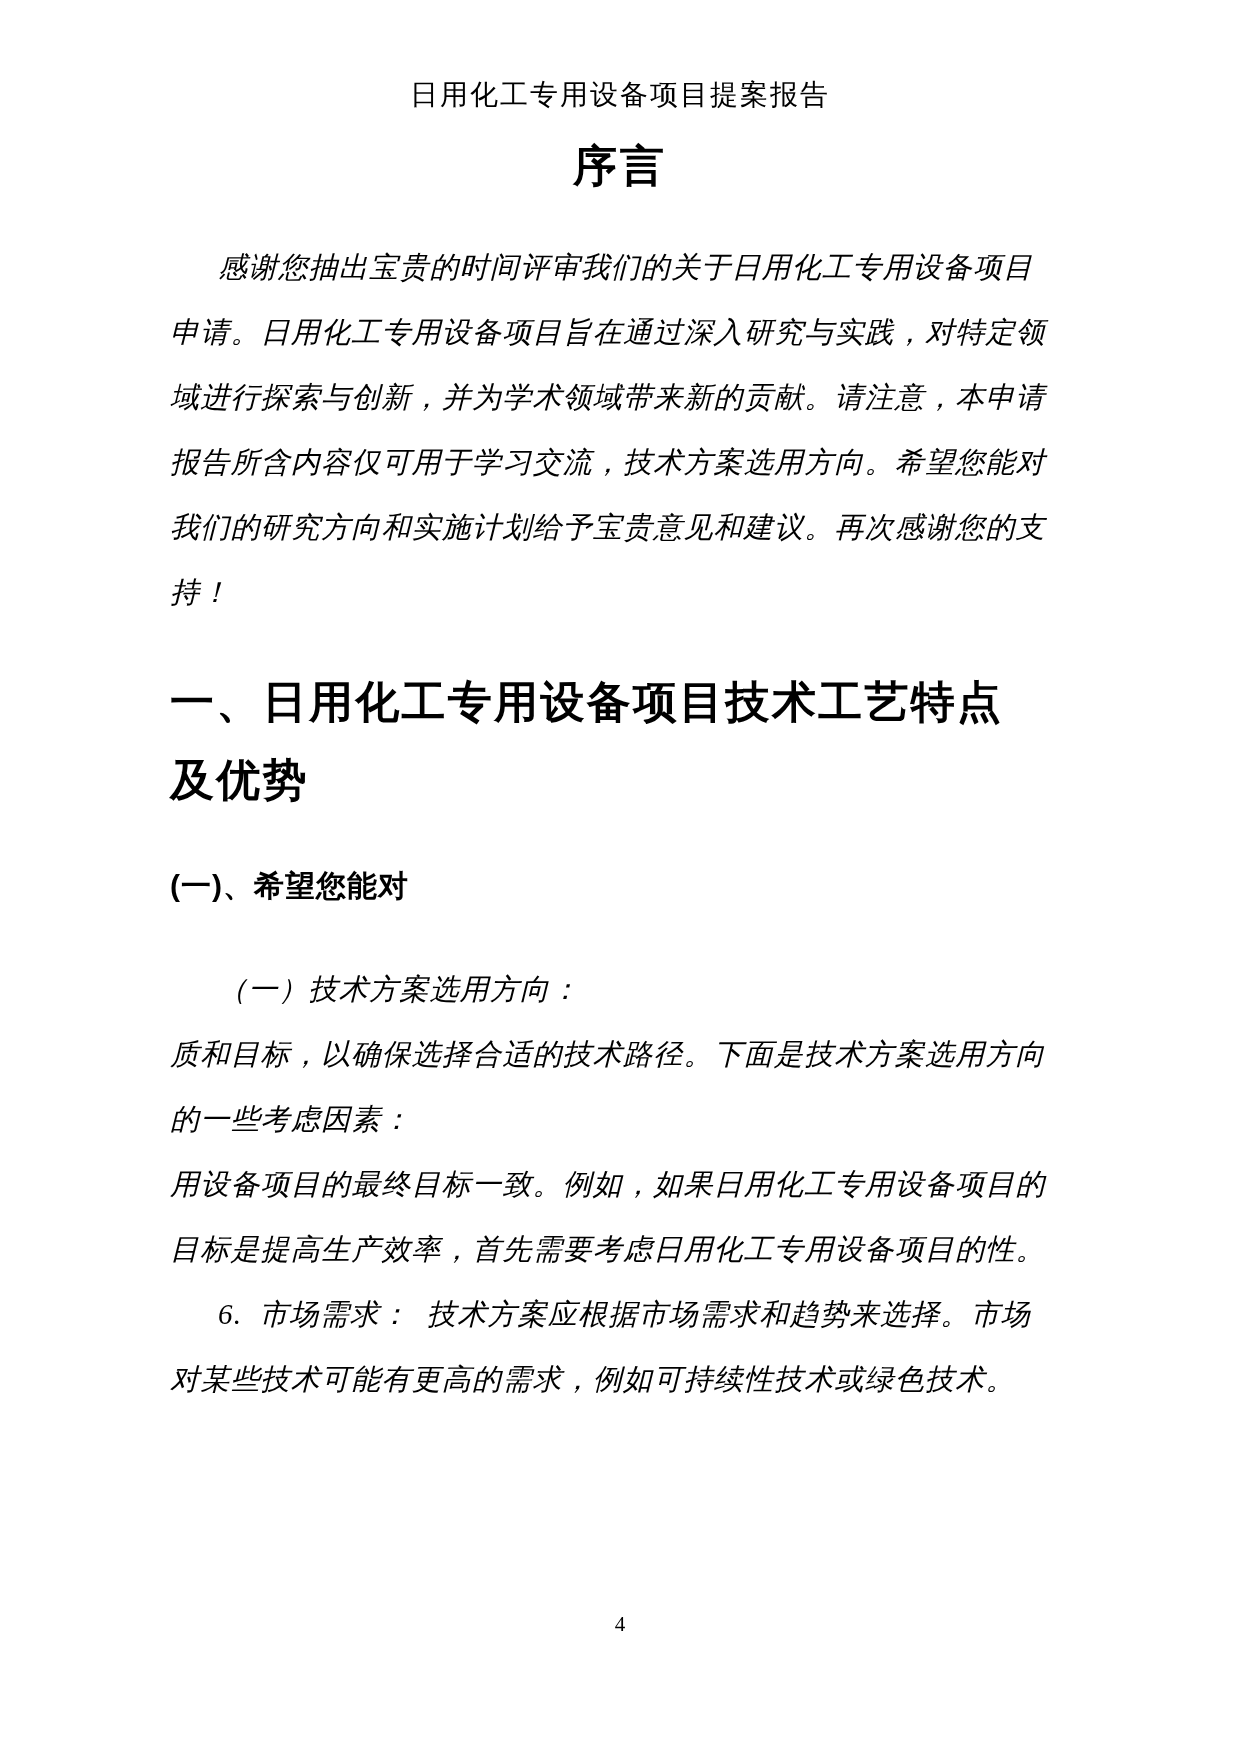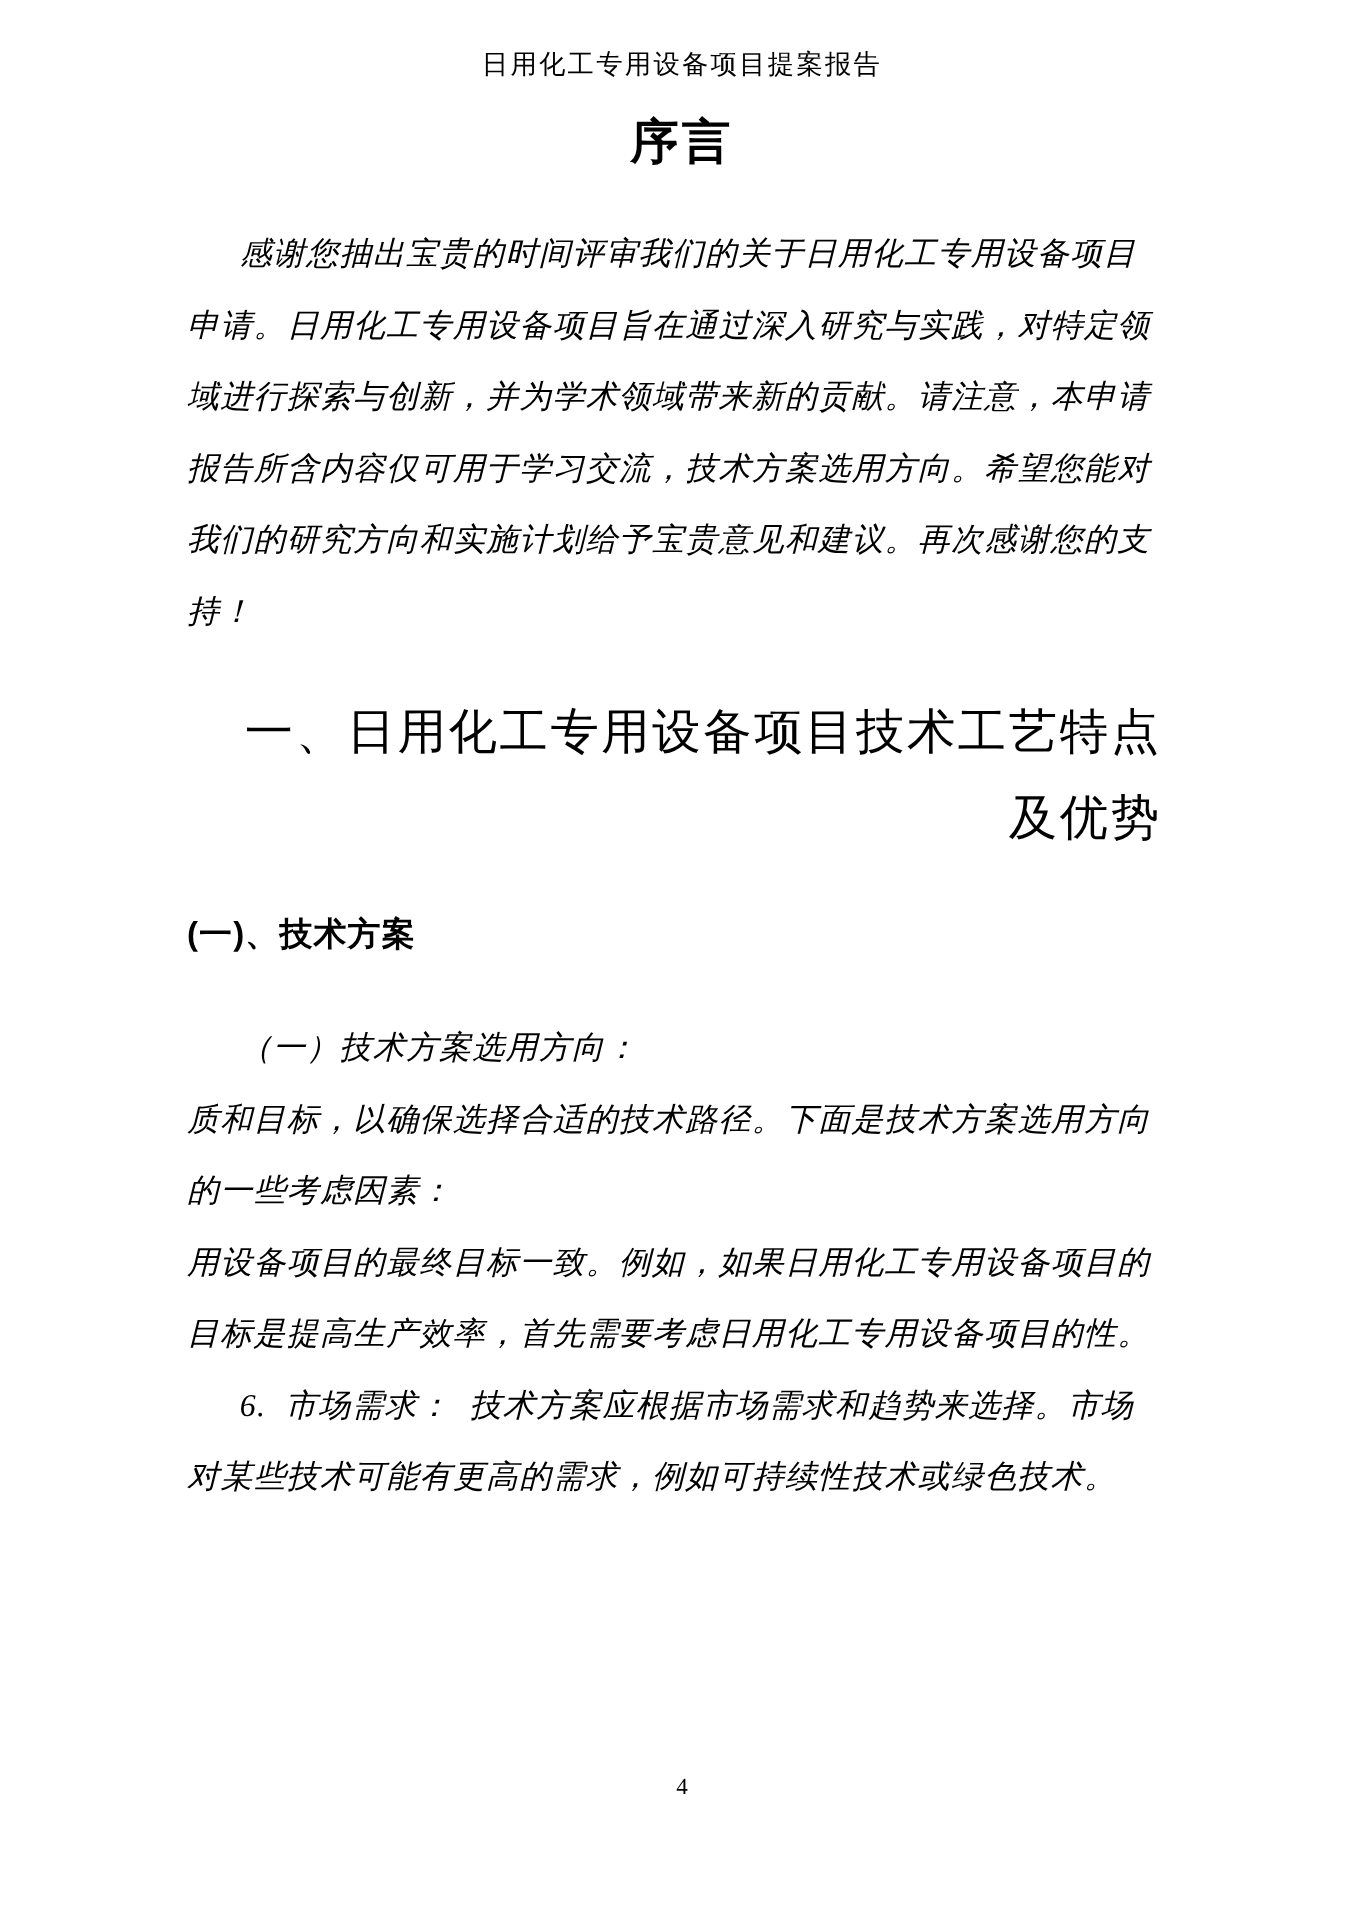--- a/index.html
+++ b/index.html
@@ -11,23 +11,23 @@
     position: relative;
     width: 1240px;
     height: 1753px;
     margin: 0 auto;
     background: #ffffff;
     color: #000000;
     font-family: "Liberation Serif", "DejaVu Serif", serif;
     overflow: hidden;
   }
   .running-header {
-    padding-top: 46px;
+    padding-top: 82px;
     text-align: center;
-    font-size: 24px;
+    font-size: 28px;
     letter-spacing: 2px;
     line-height: 26px;
   }
   .doc-title {
     margin-top: 30px;
     text-align: center;
     font-size: 44px;
     font-weight: bold;
     line-height: 56px;
     letter-spacing: 3px;
@@ -46,22 +46,21 @@
   }
   .indent {
     text-indent: 48px;
   }
   .preface {
     margin-top: 41px;
   }
   .h1-block {
     margin-top: 38px;
     font-family: "Liberation Sans", "DejaVu Sans", sans-serif;
-    font-weight: normal;
-    text-align: right;
+    font-weight: bold;
   }
   .h1-line {
     font-size: 44px;
     line-height: 78px;
     letter-spacing: 2.3px;
     white-space: pre;
   }
   .h2-heading {
     margin-top: 45px;
     font-family: "Liberation Sans", "DejaVu Sans", sans-serif;
@@ -101,21 +100,21 @@
       <div class="para-line">报告所含内容仅可用于学习交流，技术方案选用方向。希望您能对</div>
       <div class="para-line">我们的研究方向和实施计划给予宝贵意见和建议。再次感谢您的支</div>
       <div class="para-line">持！</div>
     </div>
 
     <div class="h1-block">
       <div class="h1-line">一、日用化工专用设备项目技术工艺特点</div>
       <div class="h1-line">及优势</div>
     </div>
 
-    <div class="h2-heading">(一)、技术方案</div>
+    <div class="h2-heading">(一)、希望您能对</div>
 
     <div class="sec-para-first">
       <div class="para-line indent">（一）技术方案选用方向：</div>
     </div>
 
     <div>
       <div class="para-line">质和目标，以确保选择合适的技术路径。下面是技术方案选用方向</div>
       <div class="para-line">的一些考虑因素：</div>
     </div>
 

